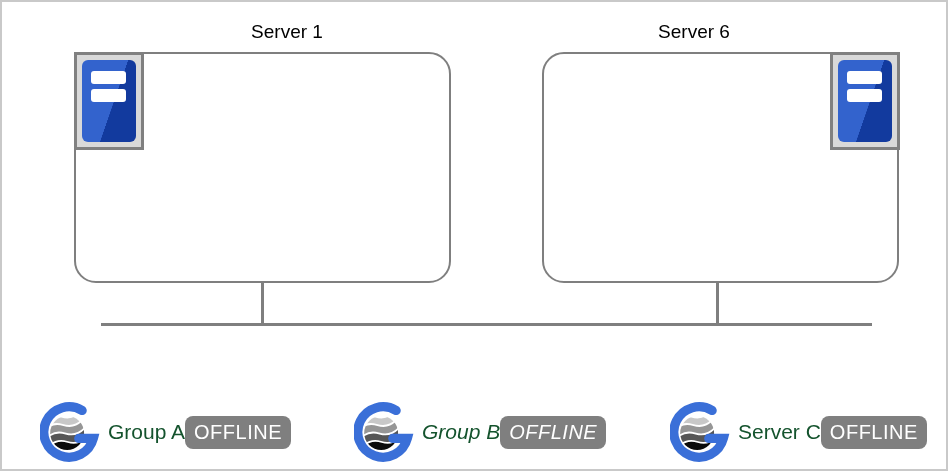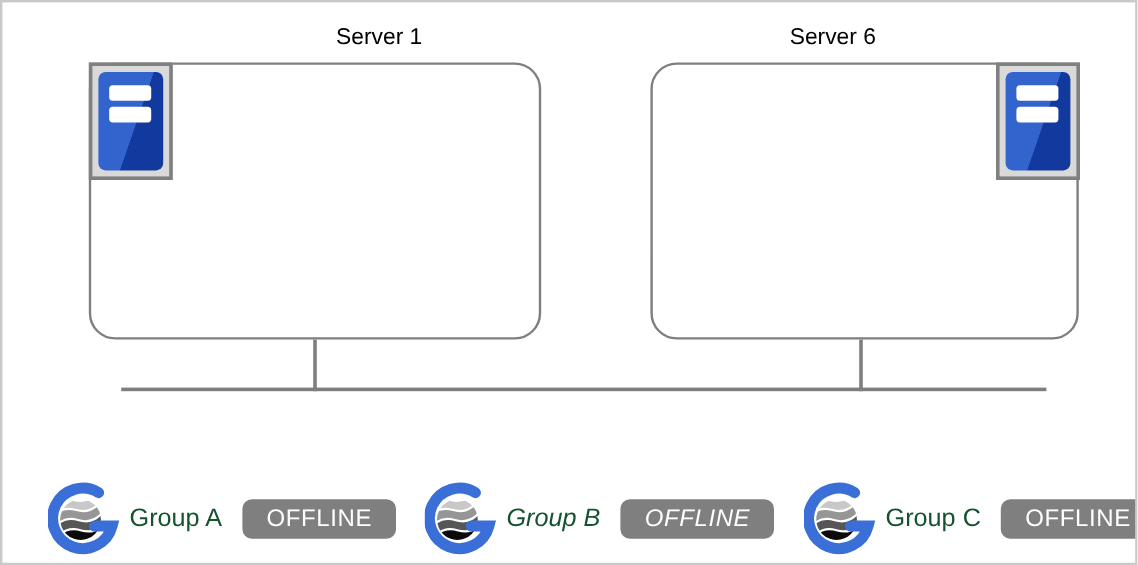--- a/index.html
+++ b/index.html
@@ -18,21 +18,21 @@
   body{background:#fff;font-family:"Liberation Sans",sans-serif;}
   .canvas{
     position:relative;width:948px;height:471px;background:#ffffff;
     border:2px solid var(--canvas-border);overflow:hidden;
   }
   
   .server-label{
     position:absolute;top:19px;transform:translateX(-50%);
     font-size:19px;color:var(--label-color);white-space:nowrap;
   }
-  .server-label.s1{left:314px;}
+  .server-label.s1{left:285px;}
   .server-label.s2{left:692px;}
   
   .server-box{
     position:absolute;top:50px;height:231px;background:#ffffff;
     border:2.5px solid var(--line-gray);border-radius:22px;z-index:1;
   }
   .server-box.s1{left:72px;width:377px;}
   .server-box.s2{left:540px;width:357px;}
   
   .icon-frame{
@@ -62,22 +62,22 @@
     display:flex;align-items:center;
   }
   .group-row.ga{left:38px;}
   .group-row.gb{left:352px;font-style:italic;}
   .group-row.gc{left:668px;}
   .group-icon{width:62px;height:62px;flex:0 0 auto;}
   .group-name{
     margin-left:6px;font-size:21px;color:#14532d;white-space:nowrap;
   }
   .status-badge{
-    margin-left:17px;background:var(--badge-bg);color:var(--badge-text);
-    font-size:20px;letter-spacing:.5px;border-radius:8px;padding:5px 20px;
+    background:var(--badge-bg);color:var(--badge-text);
+    font-size:20px;letter-spacing:.5px;border-radius:8px;padding:5px 9px;
     white-space:nowrap;
   }
   
   .g-ring{fill:none;stroke:var(--ring-blue);stroke-width:9.5;stroke-linecap:round;}
   .w1{fill:#c8c8c8;} .w2{fill:#969696;} .w3{fill:#565656;} .w4{fill:#0b0b0b;}
 </style>
 </head>
 <body>
 
 <div class="canvas">
@@ -160,17 +160,17 @@
         <rect x="6" y="11" width="46" height="46" fill="#ffffff"></rect>
         <g transform="rotate(-14 28 33)">
           <path class="w1" d="M6 16 q10 -6 20 0 q10 6 20 0 l0 7 q-10 6 -20 0 q-10 -6 -20 0 z"></path>
           <path class="w2" d="M6 25 q10 -6 20 0 q10 6 20 0 l0 7 q-10 6 -20 0 q-10 -6 -20 0 z"></path>
           <path class="w3" d="M6 34 q10 -6 20 0 q10 6 20 0 l0 7 q-10 6 -20 0 q-10 -6 -20 0 z"></path>
           <path class="w4" d="M6 43 q10 -6 20 0 q10 6 20 0 l0 14 l-40 0 z"></path>
         </g>
       </g>
       <path class="g-ring" d="M43.5 9.8 A26 26 0 1 0 55.1 38.6 L40 38.6"></path>
     </svg>
-    <span class="group-name">Group C</span>
+    <span class="group-name">Server C</span>
     <span class="status-badge">OFFLINE</span>
   </div>
 
 </div>
 
 </body></html>

